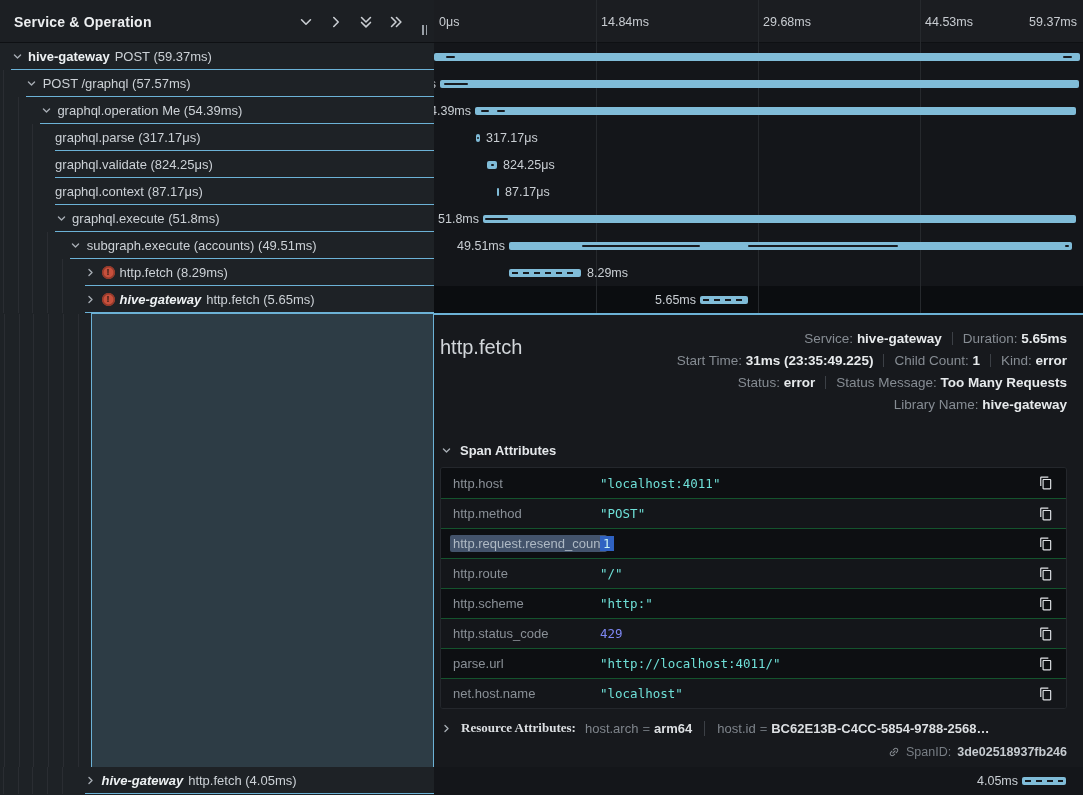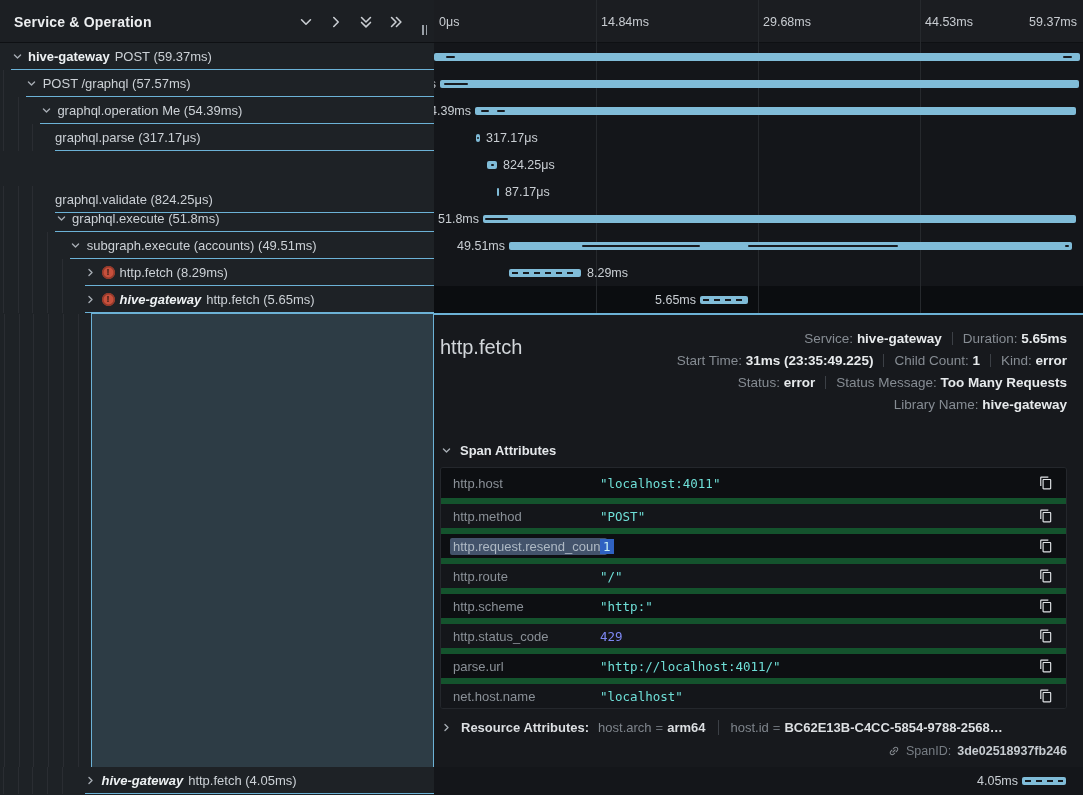--- a/index.html
+++ b/index.html
@@ -56,32 +56,32 @@
   .detail { position:absolute; left:0; top:313px; width:649px; height:454px; background:#17191d;
             border-top:2px solid #6cb2d6; z-index:5; padding:13px 16px 6px 6px; }
   .detail-head { display:flex; justify-content:space-between; }
   .detail-title { font-size:20px; color:#d2d6da; font-weight:400; padding-top:8px; }
   .meta { text-align:right; font-size:13.5px; line-height:22px; color:#868c93; }
   .meta b { color:#e7eaec; font-weight:700; }
   .meta .sep { display:inline-block; width:1px; height:13px; background:#3c4046; margin:0 10px; vertical-align:-2px; }
   .section-head { display:flex; align-items:center; gap:8px; margin-top:27px; margin-bottom:9px;
                   font-size:13px; font-weight:700; color:#e4e7ea; cursor:pointer; }
   .attr-table { border:1px solid #24272c; border-radius:3px; overflow:hidden; }
-  .attr-row { height:30px; display:flex; align-items:center; padding:0 12px; border-top:6px solid #14532d; }
+  .attr-row { height:30px; display:flex; align-items:center; padding:0 12px; border-top:1px solid #14532d; }
   .attr-row:first-child { border-top:none; }
   .attr-row.shade-a { background:#0d0f12; }
   .attr-row.shade-b { background:#14161a; }
   .attr-key { width:147px; flex:none; font-size:13px; color:#8a9097; }
   .attr-key .hl { background:#43536b; color:#aeb9c4; border-radius:2px; padding:1px 3px; margin-left:-3px; }
   .attr-val { flex:1; font-family:"DejaVu Sans Mono", monospace; font-size:12.5px; color:#6fe0d8; }
   .attr-val.number { color:#7d87f2; }
   .attr-val .vhl { background:#2f62c2; color:#c9f2f4; padding:0 3px; }
   .copy-btn { width:16px; height:16px; flex:none; cursor:pointer; display:flex; align-items:center; justify-content:center; }
   .resource-row { margin-top:11px; display:flex; align-items:center; gap:9px; font-size:13px; white-space:nowrap; overflow:hidden; }
-  .res-title { font-weight:700; color:#dcdfe2; }
+  .res-title { font-weight:700; color:#dcdfe2;font-family:Liberation Serif, serif; }
   .res-key { color:#7f858c; } .res-eq { color:#6a7077; margin:0 4px; } .res-val { color:#dcdfe2; font-weight:700; }
   .res-sep { display:inline-block; width:1px; height:15px; background:#3c4046; margin:0 3px; flex:none; }
   .spanid-row { margin-top:9px; display:flex; justify-content:flex-end; align-items:center; gap:6px;
                 font-size:12.5px; color:#787e85; }
   .spanid-row b { color:#c6cbd0; font-weight:600; }
 </style>
 </head>
 <body>
 
 <div id="app">
@@ -158,26 +158,35 @@
         </div>
         <div class="tree-row" style="top: 81px;">
           <div class="guide" style="left: 3px;"></div>
           <div class="guide" style="left: 17.7px;"></div>
           <div class="guide" style="left: 32.4px;"></div>
           <div class="row-content" style="left: 55.1px;">
             <span>graphql.parse (317.17μs)</span>
           </div>
           <div class="row-underline" style="left: 55.1px;"></div>
         </div>
-        <div class="tree-row" style="top: 108px; margin-top: 35px;">
+        <div class="tree-row" style="top: 108px;">
           <div class="guide" style="left: 3px;"></div>
           <div class="guide" style="left: 17.7px;"></div>
           <div class="guide" style="left: 32.4px;"></div>
           <div class="row-content" style="left: 55.1px;">
             <span>graphql.validate (824.25μs)</span>
+          </div>
+          <div class="row-underline" style="left: 55.1px;"></div>
+        </div>
+        <div class="tree-row" style="top: 135px;">
+          <div class="guide" style="left: 3px;"></div>
+          <div class="guide" style="left: 17.7px;"></div>
+          <div class="guide" style="left: 32.4px;"></div>
+          <div class="row-content" style="left: 55.1px;">
+            <span>graphql.context (87.17μs)</span>
           </div>
           <div class="row-underline" style="left: 55.1px;"></div>
         </div>
         <div class="tree-row" style="top: 162px;">
           <div class="guide" style="left: 3px;"></div>
           <div class="guide" style="left: 17.7px;"></div>
           <div class="guide" style="left: 32.4px;"></div>
           <div class="row-content" style="left: 55.1px;">
             <span class="tchev">
               <svg width="11" height="11" viewBox="0 0 18 18" style="fill:none;stroke:currentColor;stroke-width:1.8;stroke-linecap:round;stroke-linejoin:round;stroke-width:2.2;color:#a7adb4">

